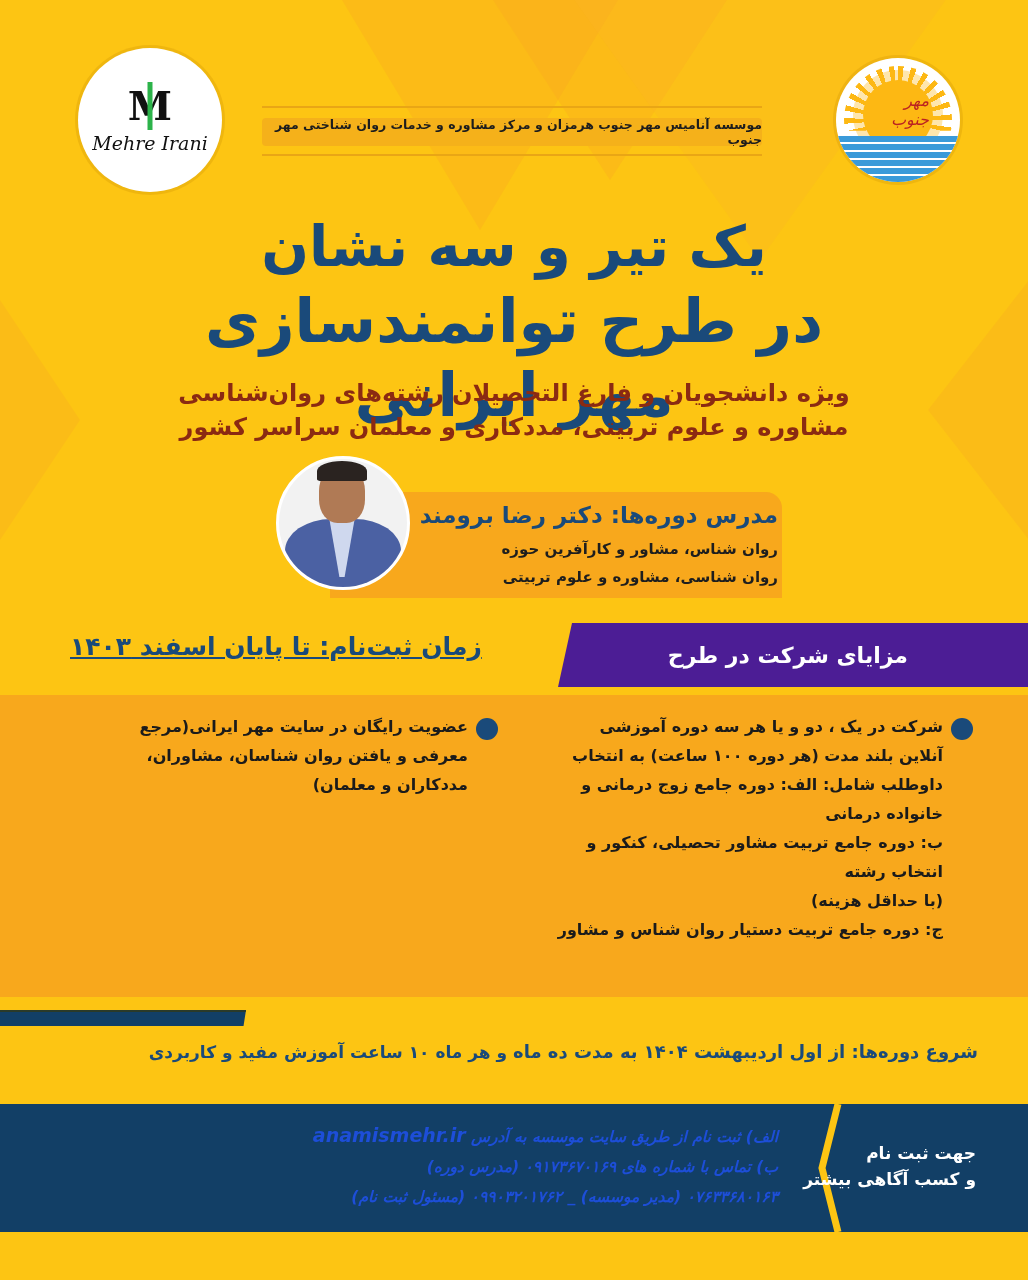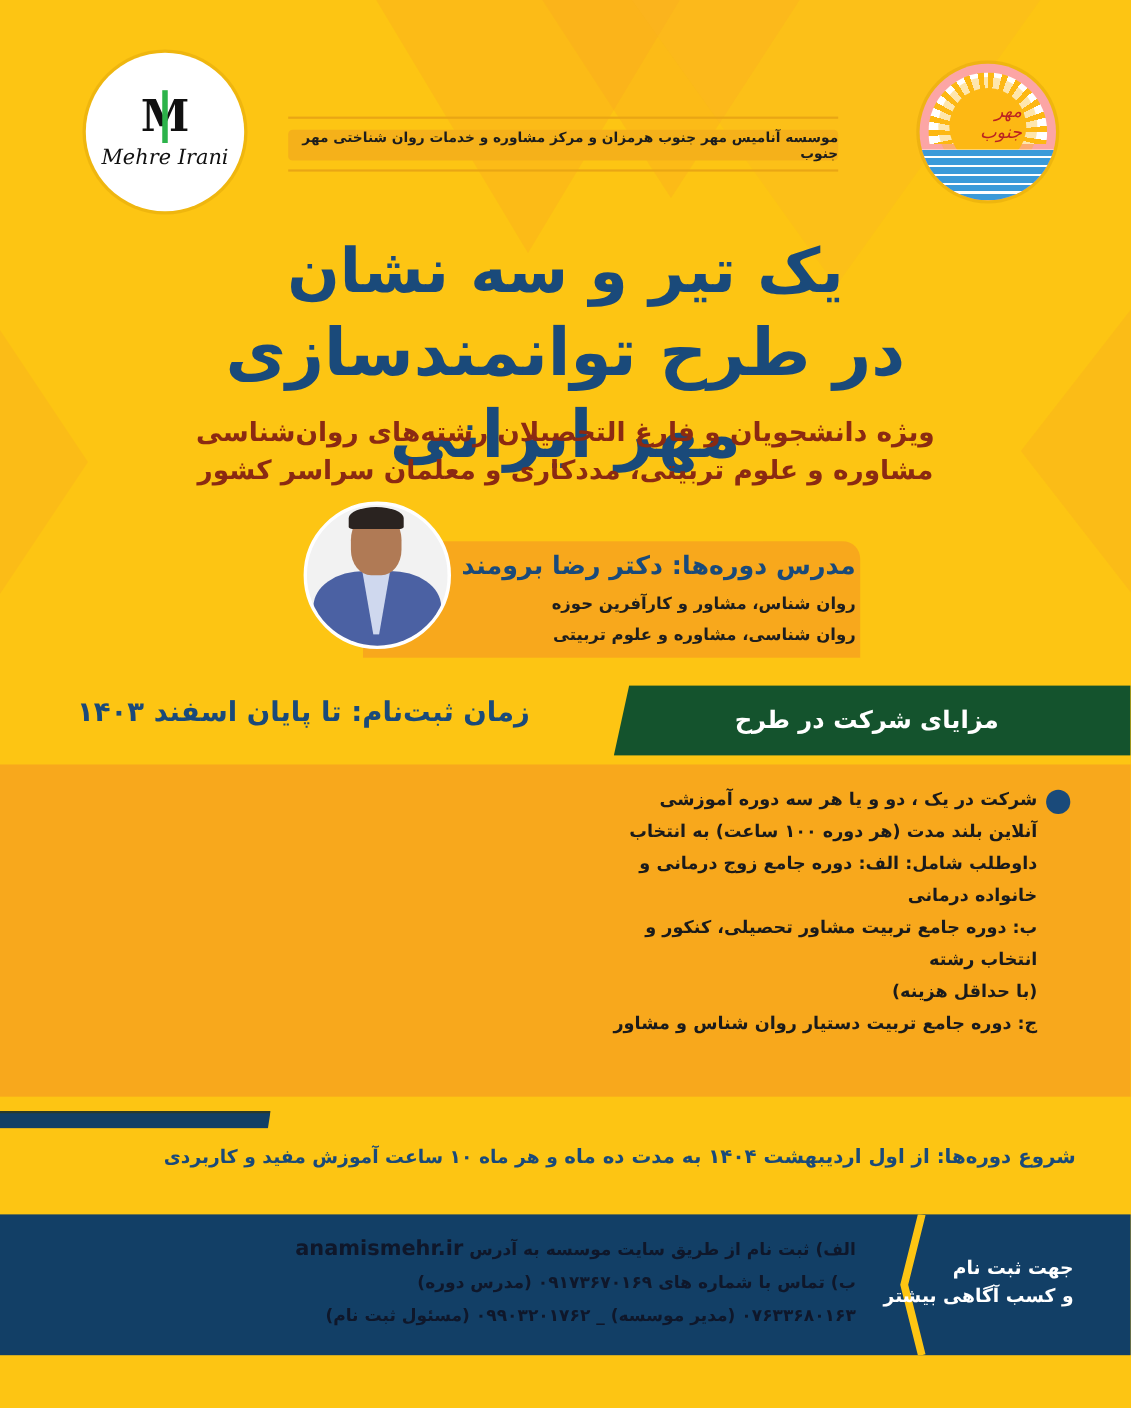--- a/index.html
+++ b/index.html
@@ -15,21 +15,21 @@
   .tri3 { left:560px; top:-20px; width:0; height:0; border-left:200px solid transparent; border-right:200px solid transparent; border-top:280px solid rgba(250,180,40,0.25); }
   .tri-left { left:-40px; top:240px; width:0; height:0; border-top:180px solid transparent; border-bottom:180px solid transparent; border-left:120px solid rgba(248,168,32,0.3); }
   .tri-right { right:-40px; top:230px; width:0; height:0; border-top:180px solid transparent; border-bottom:180px solid transparent; border-right:140px solid rgba(248,168,32,0.3); }
 
   
   .logo { position:absolute; border-radius:50%; background:#fff; box-shadow:0 0 0 3px rgba(200,140,0,0.25); overflow:hidden; }
   .logo-left { left:78px; top:48px; width:144px; height:144px; display:flex; flex-direction:column; align-items:center; justify-content:center; }
   .logo-left .mono { font-family:"DejaVu Serif", serif; font-size:40px; font-weight:bold; color:#111; position:relative; line-height:1; }
   .logo-left .mono .bar { position:absolute; left:50%; top:-4px; width:5px; height:48px; background:#2cb34a; transform:translateX(-50%); }
   .logo-left .name { font-family:"DejaVu Serif", serif; font-style:italic; font-size:19px; color:#111; margin-top:6px; direction:ltr; }
-  .logo-right { right:68px; top:58px; width:124px; height:124px; background:#fca5a5; }
+  .logo-right { right:68px; top:58px; width:124px; height:124px; background:#ffffff; }
   .logo-right .sun { position:absolute; left:50%; top:52%; width:70px; height:70px; border-radius:50%; background:#FDB813; transform:translate(-50%,-60%); box-shadow:0 0 0 10px rgba(253,184,19,0.35); }
   .logo-right .rays { position:absolute; left:8px; top:8px; right:8px; bottom:8px; border-radius:50%; background:repeating-conic-gradient(#FDB813 0deg 6deg, #fff 6deg 14deg); clip-path:inset(0 0 40% 0); }
   .logo-right .sea { position:absolute; left:0; right:0; bottom:0; height:46px; background:repeating-linear-gradient(0deg,#3a9ad9 0 6px,#fff 6px 8px); }
   .logo-right .sun-text { position:absolute; left:50%; top:42%; transform:translate(-50%,-50%); color:#b22; font-family:"DejaVu Serif", serif; font-size:16px; font-style:italic; z-index:2; }
 
   
   .topline { position:absolute; left:262px; width:500px; height:2px; background:#E9A615; }
   .tl1 { top:106px; } .tl2 { top:154px; }
   .inst-strip { position:absolute; left:262px; top:118px; width:500px; height:28px; background:#F5B11A; border-radius:4px; display:flex; align-items:center; justify-content:center; font-size:12.5px; font-weight:bold; color:#1d1d1d; }
 
@@ -46,44 +46,44 @@
   .inst-photo .bgp { position:absolute; inset:0; background:#f2f2f2; }
   .inst-photo .head { position:absolute; left:40px; top:6px; width:46px; height:58px; border-radius:45% 45% 40% 40%; background:#b07a55; }
   .inst-photo .hair { position:absolute; left:38px; top:2px; width:50px; height:20px; border-radius:50% 50% 10% 10%; background:#2a2320; }
   .inst-photo .body { position:absolute; left:6px; top:60px; width:116px; height:80px; border-radius:40% 40% 0 0; background:#4b61a3; }
   .inst-photo .shirt { position:absolute; left:50px; top:58px; width:26px; height:60px; background:#cfd8ee; clip-path:polygon(0 0,100% 0,60% 100%,40% 100%); }
   .inst-name { position:absolute; right:250px; top:502px; font-size:23px; font-weight:bold; color:#1A4A7A; white-space:nowrap; }
   .inst-desc { position:absolute; right:250px; font-size:15px; font-weight:bold; color:#1e1e1e; white-space:nowrap; letter-spacing:0.5px; }
   .d1 { top:540px;margin-left:20px; } .d2 { top:568px; }
 
   
-  .ben-head { position:absolute; right:0; top:623px; width:470px; height:64px; background:#14532d; clip-path:polygon(14px 0,100% 0,100% 100%,0 100%); display:flex; align-items:center; }
+  .ben-head { position:absolute; right:0; top:623px; width:470px; height:64px; background:#4c1d95; clip-path:polygon(14px 0,100% 0,100% 100%,0 100%); display:flex; align-items:center; }
   .ben-head span { color:#fff; font-size:22px; font-weight:bold; margin-right:120px; }
-  .reg-time { position:absolute; left:70px; top:632px; font-size:25px; font-weight:bold; color:#1A4A7A; white-space:nowrap; }
+  .reg-time { position:absolute; left:70px; top:632px; font-size:25px; font-weight:bold; color:#1A4A7A; white-space:nowrap;text-decoration:underline; }
 
   
   .orange-box { position:absolute; left:0; right:0; top:695px; height:302px; background:#F8A81C; }
   .col { position:absolute; top:712px; }
   .col-right { right:55px; width:430px; }
   .col-left { right:530px; width:430px; }
   .item { position:relative; padding-right:30px; font-size:16px; font-weight:bold; color:#1b1b1b; line-height:29px; margin-bottom:16px; }
   .item .dot { position:absolute; right:0; top:6px; width:22px; height:22px; border-radius:50%; background:#1A4A7A; }
   .item .line { display:block; white-space:nowrap; }
   .item .latin { direction:ltr; unicode-bidi:embed; }
 
   
   .stripe { position:absolute; left:0; top:1010px; width:246px; height:14px; background:#123F66; clip-path:polygon(0 0,100% 0,99% 100%,0 100%); border-top:2px solid #2a3a2a; }
   .start-line { position:absolute; right:50px; top:1040px; left:110px; font-size:17px; font-weight:bold; color:#1A4A7A; line-height:24px; }
   .start-line b { font-size:18px; }
 
   
   .footer { position:absolute; left:0; right:0; top:1104px; height:128px; background:#123F66; }
   .chevron { position:absolute; right:186px; top:1104px; width:24px; height:128px; }
   .footer-label { position:absolute; right:52px; top:1140px; color:#fff; font-size:17px; font-weight:bold; line-height:26px; text-align:right; }
-  .contact { position:absolute; right:250px; top:1120px; color:#0f172a; font-size:15.5px; font-weight:bold; line-height:30px; white-space:nowrap; }
+  .contact { position:absolute; right:250px; top:1120px; color:#1d4ed8; font-size:15.5px; font-weight:bold; line-height:30px; white-space:nowrap;font-style:italic; }
   .contact .url { font-size:19px; direction:ltr; unicode-bidi:embed; }
 </style>
 </head>
 <body>
 
 <div class="bg-tri tri1"></div>
 <div class="bg-tri tri2"></div>
 <div class="bg-tri tri3"></div>
 <div class="bg-tri tri-left"></div>
 <div class="bg-tri tri-right"></div>
@@ -135,20 +135,26 @@
     <span class="line">داوطلب شامل:  الف: دوره جامع زوج درمانی و</span>
     <span class="line">خانواده درمانی</span>
     <span class="line">ب: دوره جامع تربیت مشاور تحصیلی، کنکور و</span>
     <span class="line">انتخاب رشته</span>
     <span class="line">(با حداقل هزینه)</span>
     <span class="line">ج: دوره جامع تربیت دستیار روان شناس و مشاور</span>
   </div>
 </div>
 
 <div class="col col-left">
+  <div class="item">
+    <span class="dot"></span>
+    <span class="line">عضویت رایگان در سایت مهر ایرانی(مرجع</span>
+    <span class="line">معرفی و یافتن روان شناسان، مشاوران،</span>
+    <span class="line">مددکاران  و معلمان)</span>
+  </div>
 </div>
 
 <div class="stripe"></div>
 <div class="start-line">
   <b>شروع دوره‌ها: از اول اردیبهشت ۱۴۰۴ به مدت ده ماه</b><span> و هر ماه ۱۰ ساعت آموزش مفید و کاربردی</span>
 </div>
 
 <div class="footer"></div>
 <svg class="chevron" viewBox="0 0 24 128">
   <polyline points="20,0 4,64 20,128" fill="none" stroke="#FDC513" stroke-width="7"></polyline>

